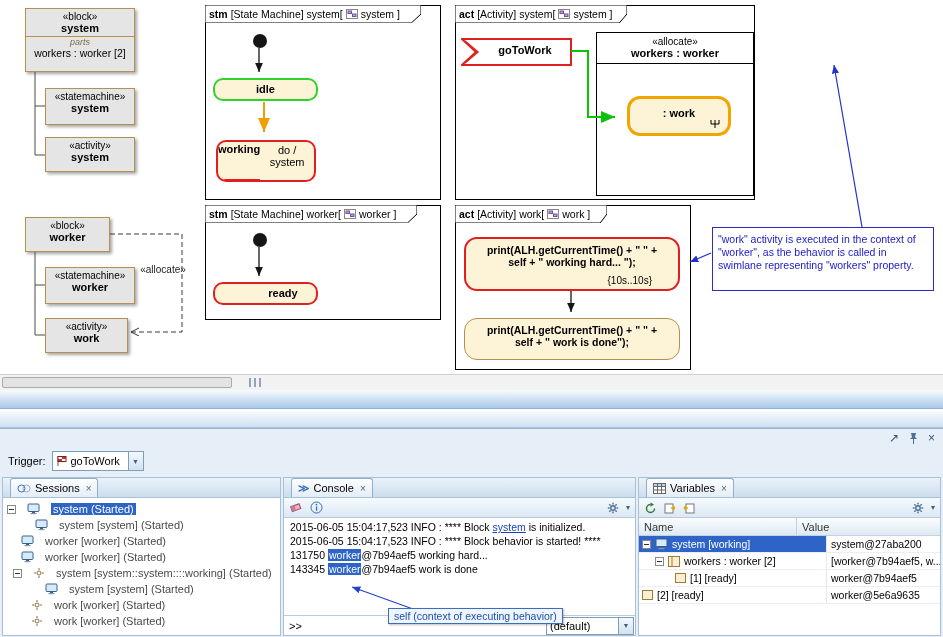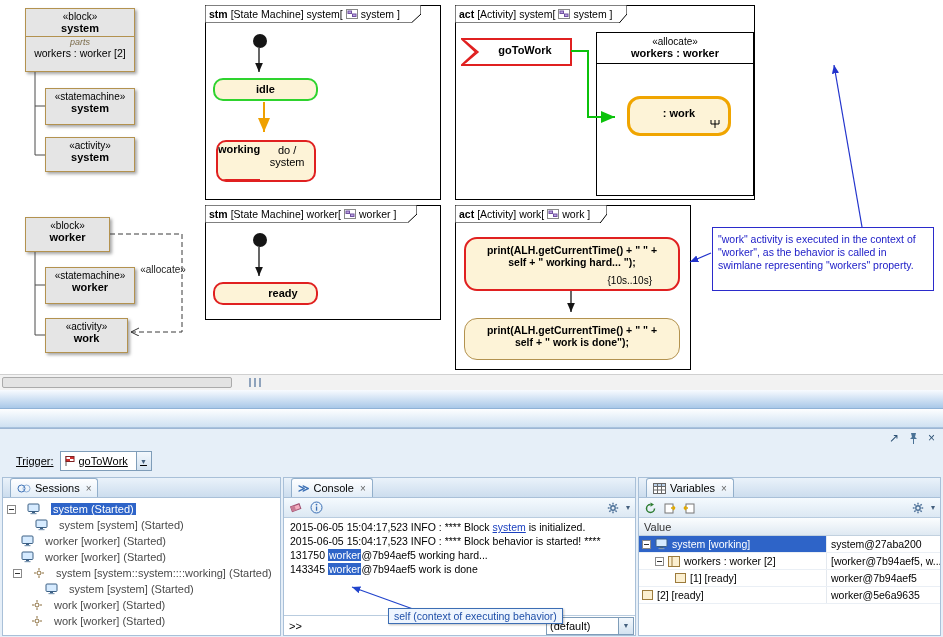--- a/index.html
+++ b/index.html
@@ -68,21 +68,21 @@
            background:linear-gradient(#FDFEFF,#CFE1F2); border-bottom:1px solid #A8C2DD; }
 
   
   .sim { position:absolute; left:0; top:428px; width:943px; height:209px;
          background:#E6EFF8; border-top:1px solid #9DB6D4; }
   .win-controls { position:absolute; top:2px; right:8px; display:flex; gap:9px; align-items:center;
                   color:#2F5376; font-size:12px; height:14px; }
   .win-controls span { cursor:default; line-height:14px; }
 
   .trigger-row { position:absolute; left:0; top:19px; width:100%; height:26px; display:flex;
-                 align-items:center; padding-left:16px; gap:6px;text-decoration:underline; }
+                 align-items:center; padding-left:8px; gap:6px; }
   .combo { height:20px; background:#fff; border:1px solid #7F9DB9; display:flex; align-items:center;
            padding-left:3px; gap:3px; font-size:11px; }
   .combo .combo-btn { margin-left:auto; width:15px; height:100%; border-left:1px solid #7F9DB9;
            background:linear-gradient(#F3F8FD,#D3E2F0); display:flex; align-items:center;
            justify-content:center; font-size:7px; color:#44607E; }
 
   .pane { position:absolute; top:48px; height:159px; background:#EDF3FA; border:1px solid #A9C0D8; }
   .tabbar { height:20px; background:linear-gradient(#EAF2FA,#CCDDEE); border-bottom:1px solid #A9C0D8;
             display:flex; align-items:flex-end; padding-left:7px; }
   .tab { height:19px; display:flex; align-items:center; gap:4px; padding:0 6px;
@@ -531,20 +531,21 @@
             <line x1="2.3" y1="2.3" x2="3.6" y2="3.6"></line>
             <line x1="8.4" y1="8.4" x2="9.7" y2="9.7"></line>
             <line x1="2.3" y1="9.7" x2="3.6" y2="8.4"></line>
             <line x1="8.4" y1="3.6" x2="9.7" y2="2.3"></line>
           </g>
         </svg>
       <span class="caret">▾</span>
     </div>
     <div class="vbody">
       <div class="vheader">
+        <div class="vh vn">Name</div>
         <div class="vh">Value</div>
       </div>
       <div class="vrow">
         <div class="vcell vn selbg">
           <span class="exp"></span>
           <svg class="ic" width="13" height="12">
               <rect x="1" y="1" width="11" height="7.5" rx="1" fill="#D6EBFF" stroke="#3D6185"></rect>
               <rect x="5" y="8.5" width="3" height="1.5" fill="#3D6185"></rect>
               <rect x="3.5" y="10" width="6" height="1.2" fill="#7F99B4"></rect>
             </svg>

